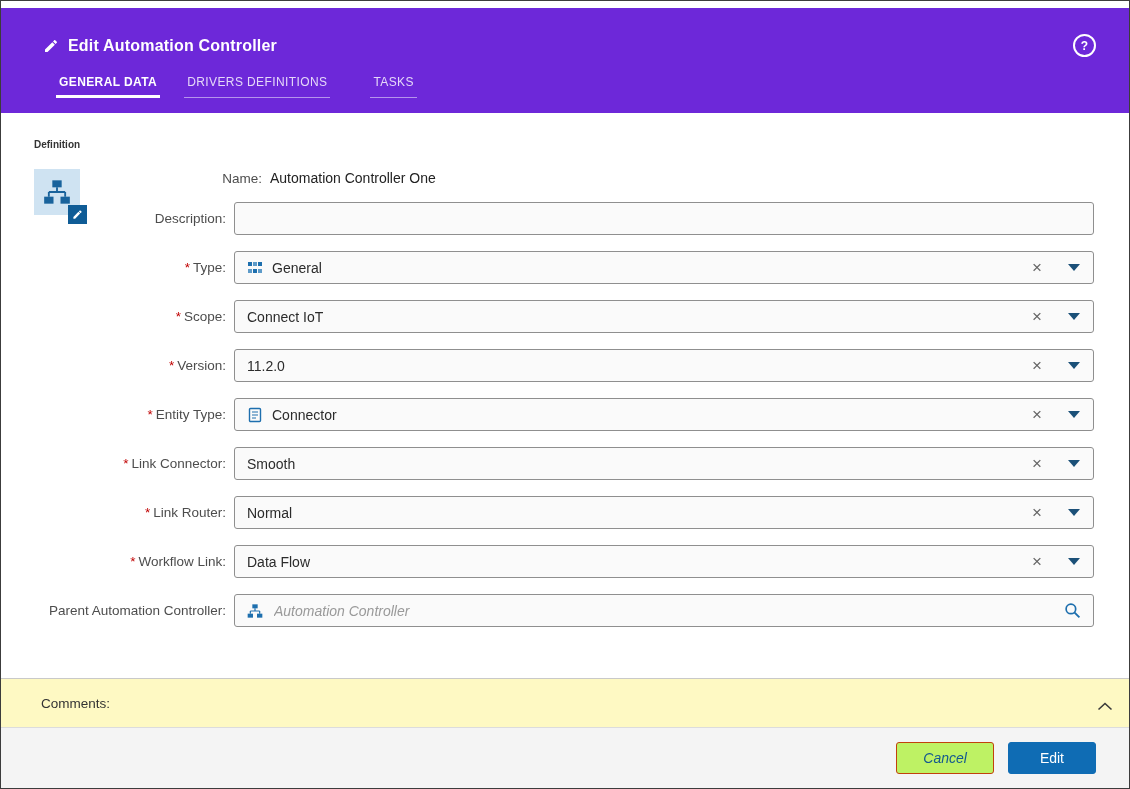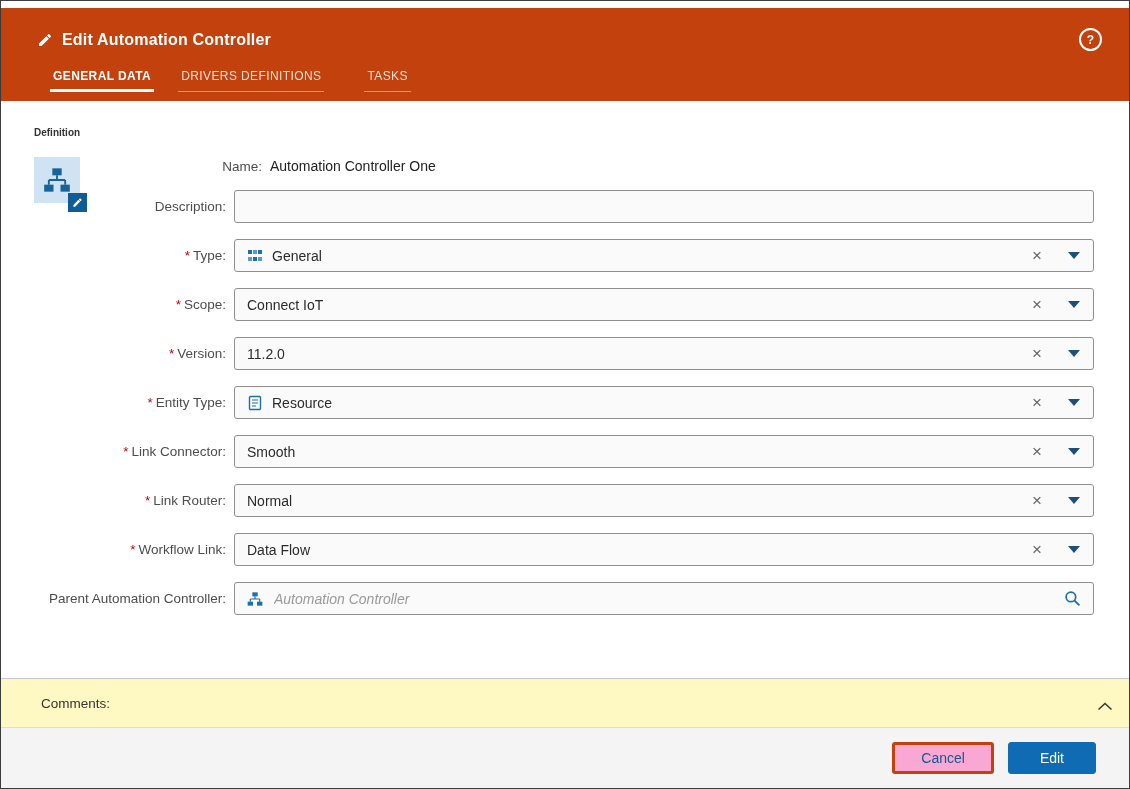--- a/index.html
+++ b/index.html
@@ -3,21 +3,21 @@
 <meta charset="utf-8">
 <style>
   html,body{margin:0;padding:0;background:#e9e9e9;}
   .window{
     width:1130px;height:789px;box-sizing:border-box;position:relative;
     border:1px solid #3c3c3c;background:#fff;display:flex;flex-direction:column;
     font-family:"Liberation Sans", sans-serif;overflow:hidden;
   }
   .top-strip{height:7px;background:#ffffff;flex:0 0 auto;}
   
-  .header{background:#c2410c;color:#fff;flex:0 0 auto;padding:9px;}
+  .header{background:#6d28d9;color:#fff;flex:0 0 auto;padding:15px;}
   .header-top{display:flex;align-items:center;padding:11px 18px 0 27px;}
   .pencil-icon{width:16px;height:16px;margin-right:9px;display:inline-flex;}
   .title{margin:0;font-size:16px;font-weight:700;letter-spacing:.2px;}
   .help-icon{
     margin-left:auto;width:19px;height:19px;border:2px solid #fff;border-radius:50%;
     display:flex;align-items:center;justify-content:center;
     font-size:12px;font-weight:700;cursor:pointer;
   }
   .tabs{display:flex;padding-left:40px;margin-top:13px;}
   .tab{
@@ -76,21 +76,21 @@
   }
   .chevron-up{margin-left:auto;display:inline-flex;}
   .footer{
     flex:0 0 auto;height:60px;background:#f4f4f4;display:flex;align-items:center;
     justify-content:flex-end;gap:14px;padding-right:33px;
   }
   .btn{
     height:32px;border-radius:3px;font-size:14px;font-family:"Liberation Sans",sans-serif;
     cursor:pointer;padding:0 26px;
   }
-  .btn-cancel{background:#f9a8d4;border:3px solid #c2410c;color:#14588f;}
+  .btn-cancel{background:#bef264;border:1px solid #c2410c;color:#14588f;font-style:italic;}
   .btn-edit{background:#0f6cb4;border:1px solid #0f6cb4;color:#fff;padding:0 31px;}
 </style>
 </head>
 <body>
 
 <div class="window">
   <div class="top-strip"></div>
 
   <header class="header">
     <div class="header-top">
@@ -177,21 +177,21 @@
 
       <div class="row">
         <div class="flabel"><span class="req">*</span><span>Entity Type:</span></div>
         <div class="combo">
           <span class="ctl-icon">
             <svg viewBox="0 0 16 16" width="16" height="16">
               <rect x="2.5" y="1.5" width="11" height="13" rx="1" fill="none" stroke="#1e6fae" stroke-width="1.4"></rect>
               <path d="M5 5h6 M5 8h6 M5 11h4" stroke="#1e6fae" stroke-width="1.2"></path>
             </svg>
           </span>
-          <span class="value">Resource</span>
+          <span class="value">Connector</span>
           <span class="clear">×</span>
           <span class="arrow"></span>
         </div>
       </div>
 
       <div class="row">
         <div class="flabel"><span class="req">*</span><span>Link Connector:</span></div>
         <div class="combo">
           <span class="value">Smooth</span>
           <span class="clear">×</span>

